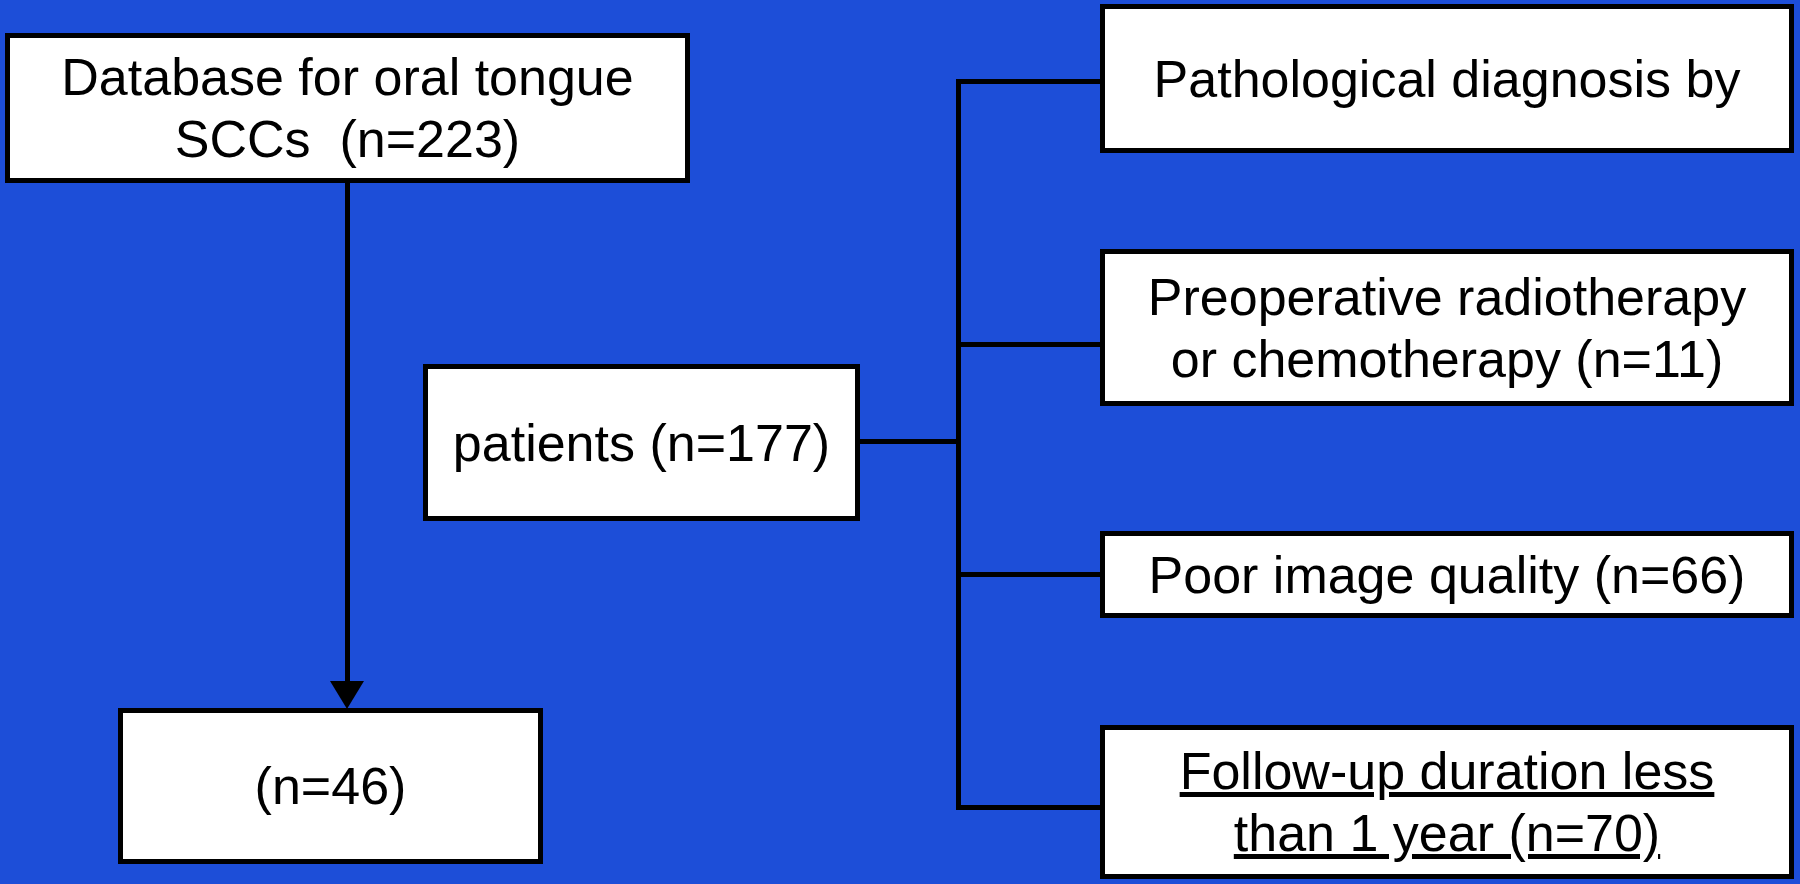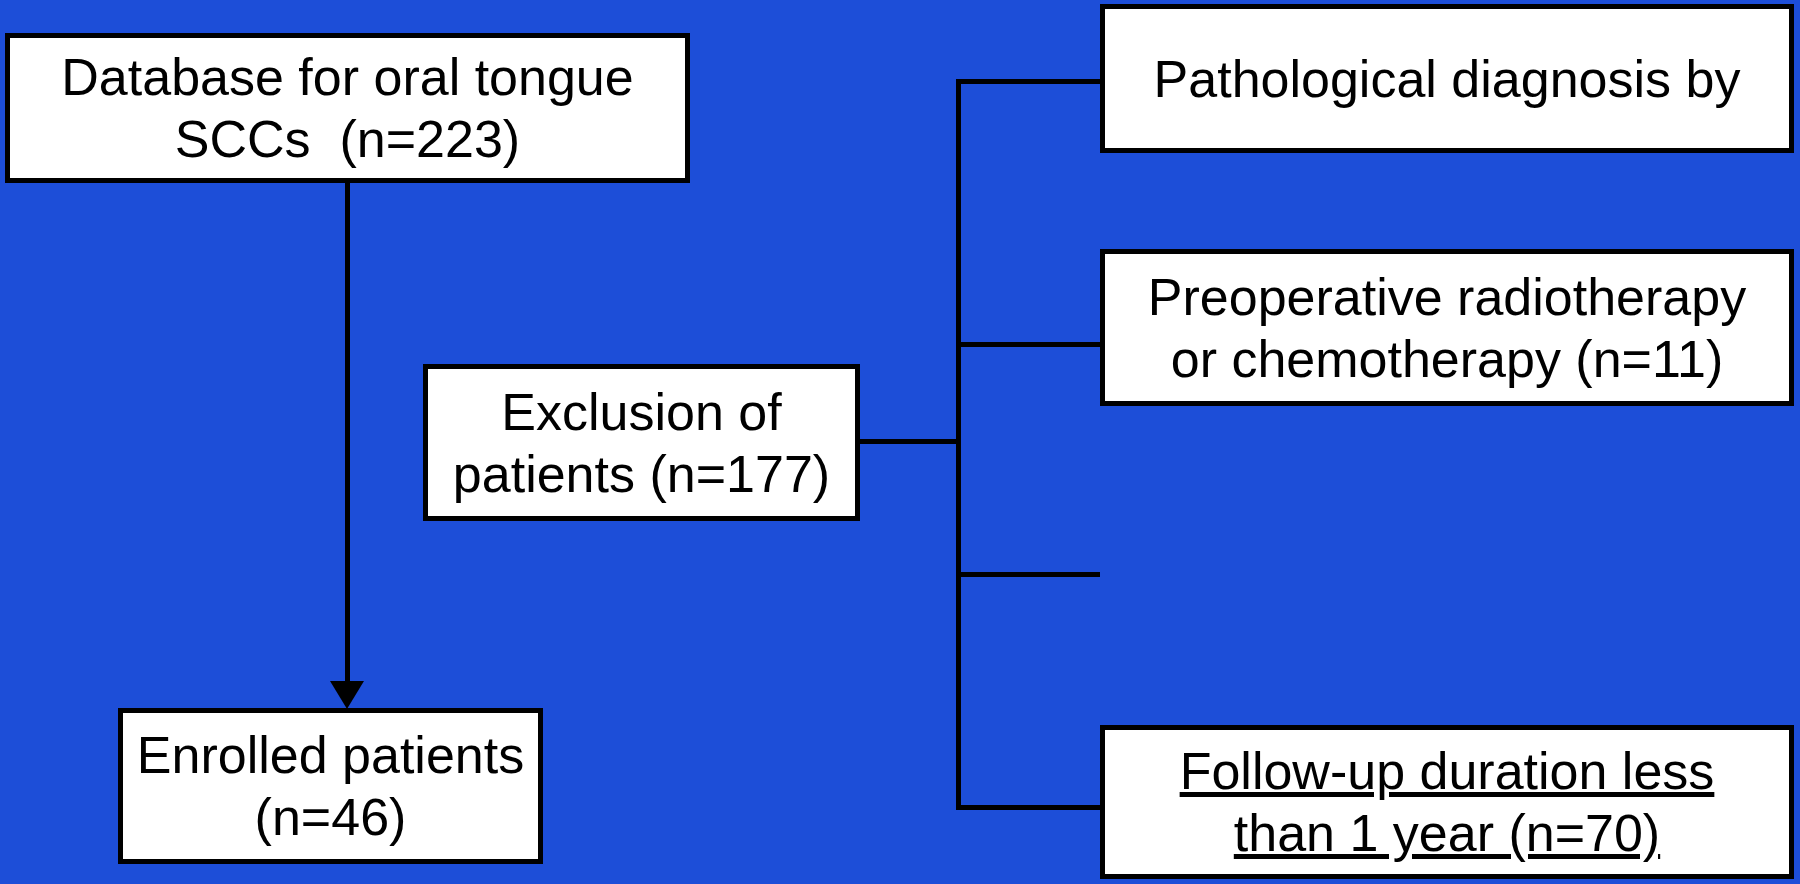--- a/index.html
+++ b/index.html
@@ -62,38 +62,39 @@
 <body>
 
 <div class="canvas">
 
   <div class="node" id="box-database">
     <span>Database for oral tongue</span>
     <span>SCCs&nbsp; (n=223)</span>
   </div>
 
   <div class="node" id="box-enrolled">
-    <span>Enrolled patients</span>
     <span>(n=46)</span>
   </div>
 
   <div class="node" id="box-exclusion">
-    <span>Exclusion of</span>
     <span>patients (n=177)</span>
   </div>
 
   <div class="node" id="box-reason-0">
     <span>Pathological diagnosis by</span>
   </div>
 
   <div class="node" id="box-reason-1">
     <span>Preoperative radiotherapy</span>
     <span>or chemotherapy (n=11)</span>
   </div>
 
+  <div class="node" id="box-reason-2">
+    <span>Poor image quality (n=66)</span>
+  </div>
 
   <div class="node" id="box-reason-3">
     <span>Follow-up duration less</span>
     <span>than 1 year (n=70)</span>
   </div>
 
   <div class="conn" id="arrow-stem"></div>
   <div class="arrowhead" id="arrow-head"></div>
 
   <div class="conn" id="conn-exclusion-spine"></div>

